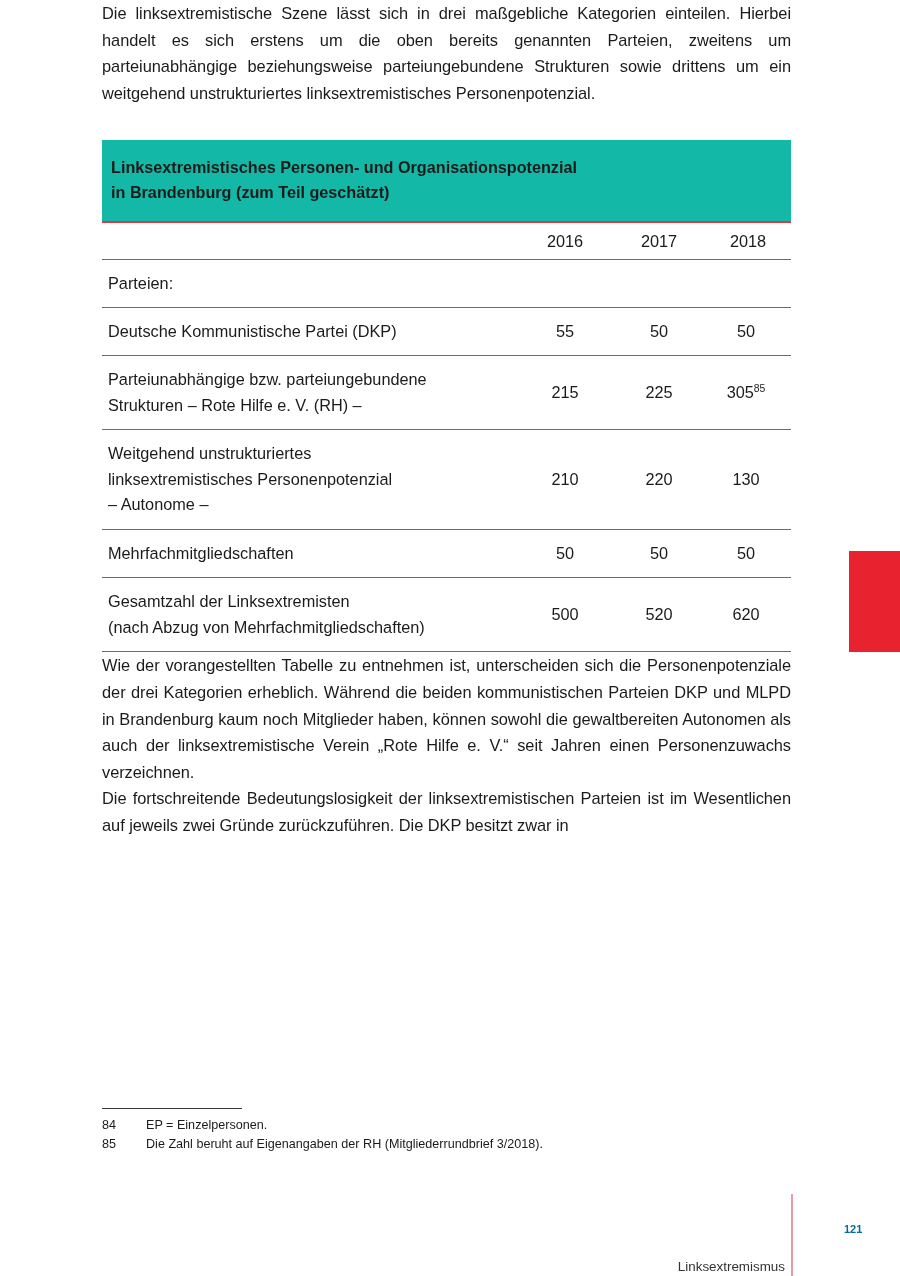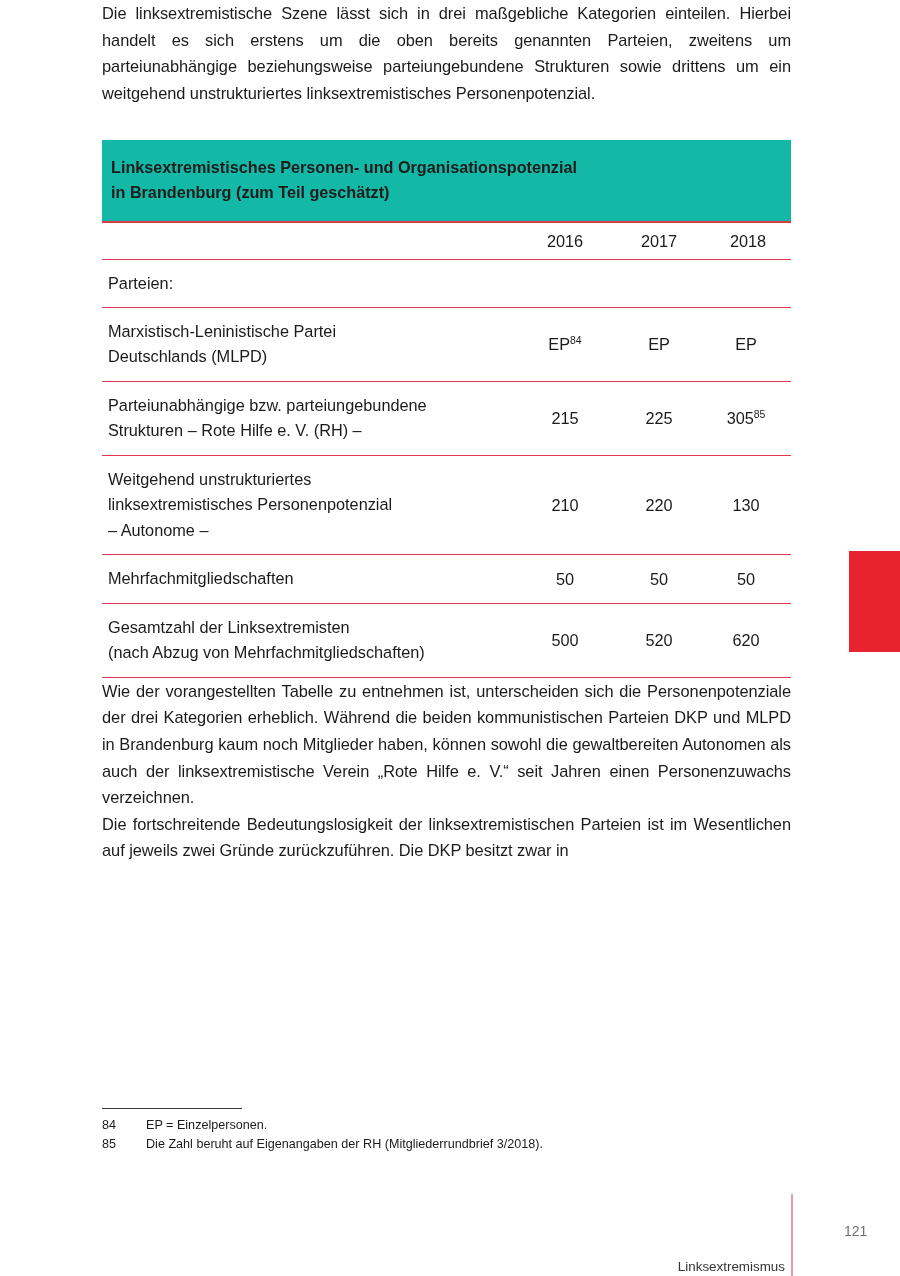--- a/index.html
+++ b/index.html
@@ -167,22 +167,23 @@
     left: 791px;
     top: -22px;
     width: 1.6px;
     height: 82px;
     background: #ec9aa3;
   }
   .footer-pageno {
     position: absolute;
     left: 844px;
     top: 7px;
-    font-size: 14px;
-    color: #737373;
+    font-size: 11px;
+    color: #0369a1;
+    font-weight: bold;
   }
 </style>
 </head>
 <body>
 
 <div class="page">
 
   <div class="section-tab"></div>
 
   <div class="content">
@@ -215,30 +216,29 @@
 
           <tr>
             <td class="label group-label">
               <span>Parteien:</span>
             </td>
             <td class="num"></td>
             <td class="num"></td>
             <td class="num y3"></td>
           </tr>
 
-
-          <tr>
-            <td class="label">
-              <span>Marxistisch-Leninistische Partei</span><br>
-              <span>Deutschlands (MLPD)</span>
-            </td>
-            <td class="num"><span>EP</span><sup class="fn">84</sup></td>
-            <td class="num">EP</td>
-            <td class="num y3">EP</td>
-          </tr>
+          <tr>
+            <td class="label">
+              <span>Deutsche Kommunistische Partei (DKP)</span>
+            </td>
+            <td class="num">55</td>
+            <td class="num">50</td>
+            <td class="num y3">50</td>
+          </tr>
+
 
           <tr>
             <td class="label">
               <span>Parteiunabhängige bzw. parteiungebundene</span><br>
               <span>Strukturen – Rote Hilfe e. V. (RH) –</span>
             </td>
             <td class="num">215</td>
             <td class="num">225</td>
             <td class="num y3"><span>305</span><sup class="fn">85</sup></td>
           </tr>

